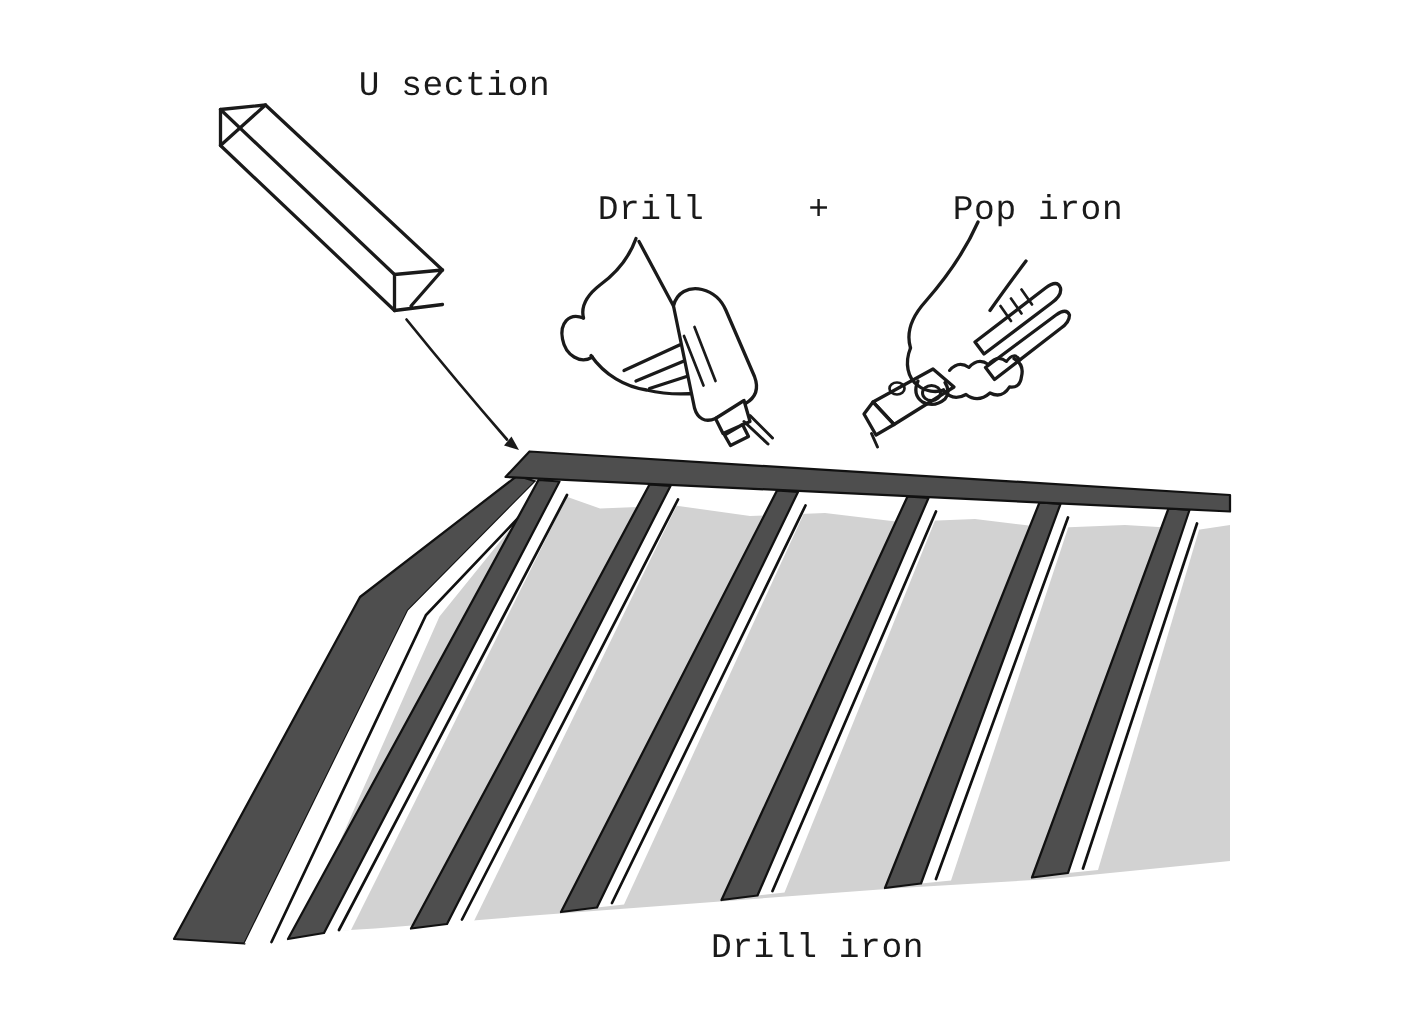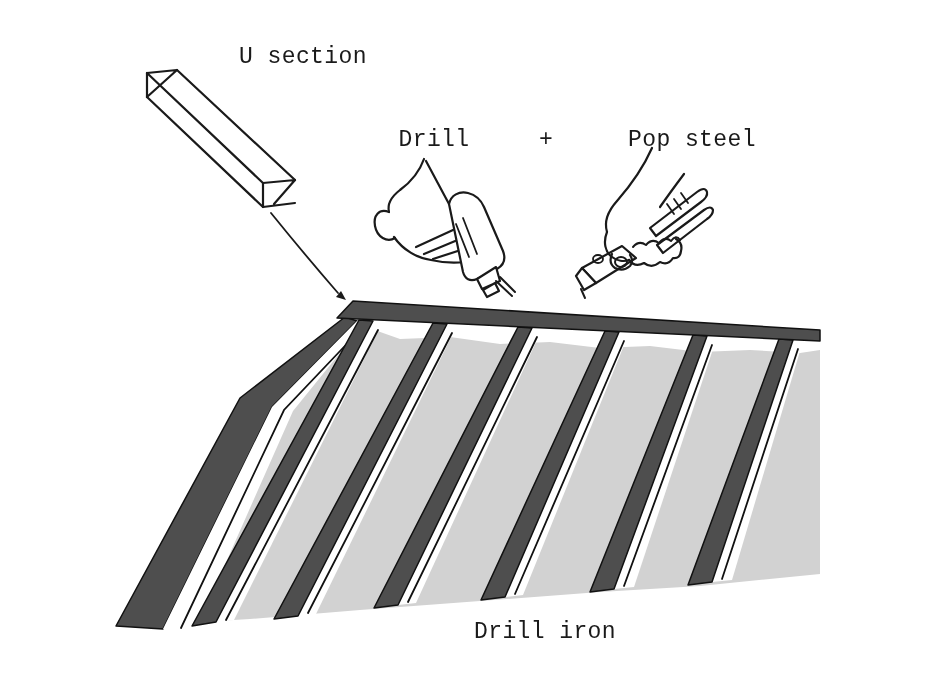--- a/index.html
+++ b/index.html
@@ -105,17 +105,17 @@
   </svg>
 
   <div class="label" style="left:303px;top:45px;">
     <div>U section</div>
   </div>
 
   <div class="label" style="left:434px;top:128px;">Drill</div>
 
   <div class="label" style="left:546px;top:128px;">+</div>
 
-  <div class="label" style="left:692px;top:128px;">Pop steel</div>
+  <div class="label" style="left:692px;top:128px;">Pop iron</div>
 
   <div class="label" style="left:545px;top:620px;">Drill iron</div>
 
 </div>
 
 </body></html>

